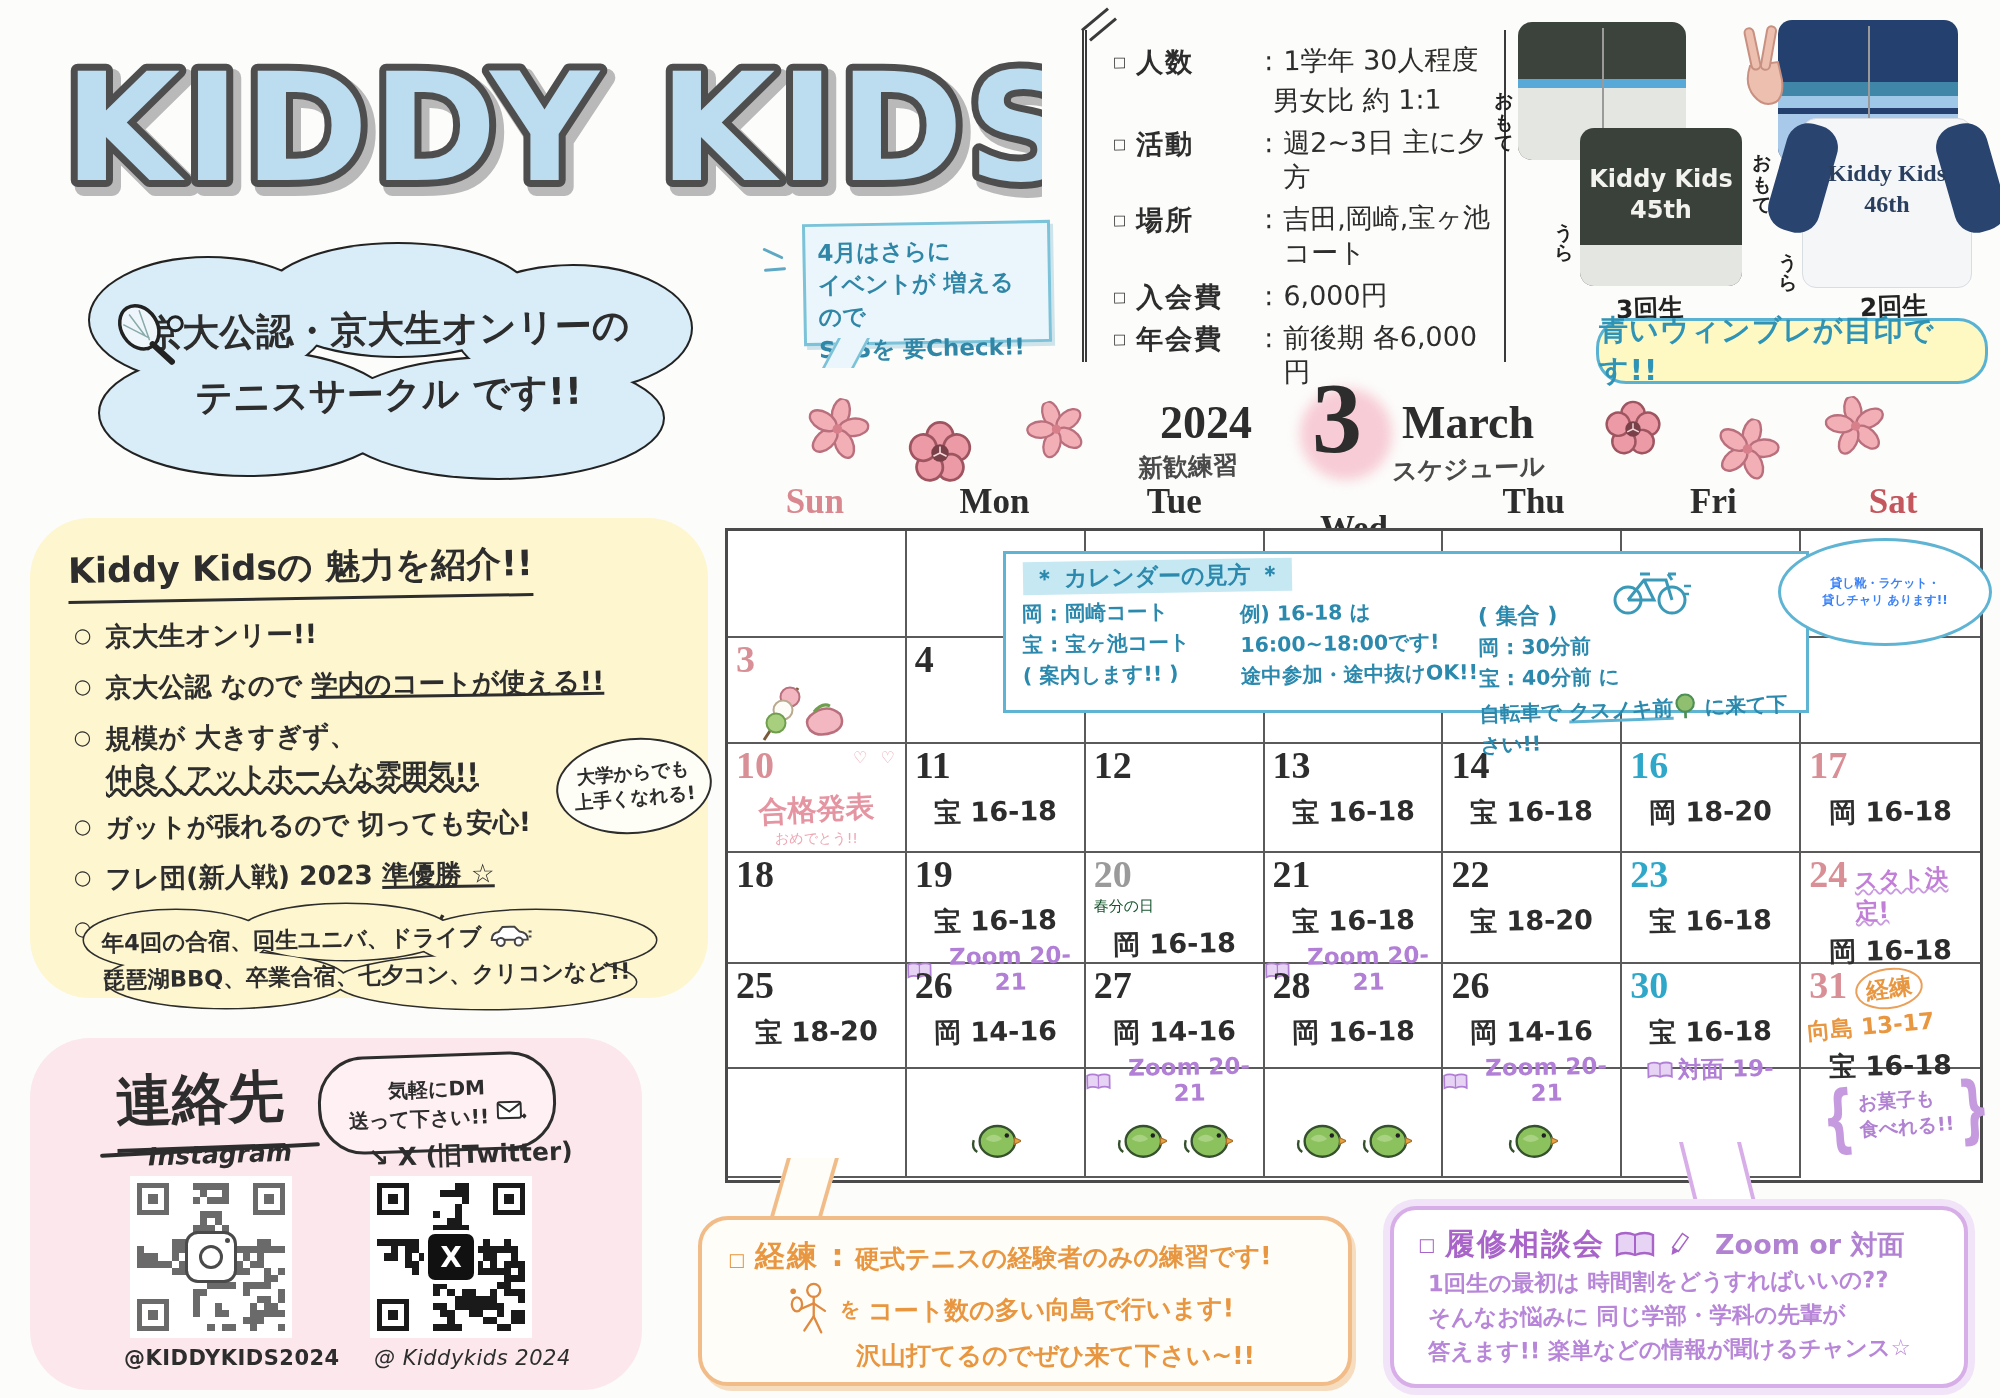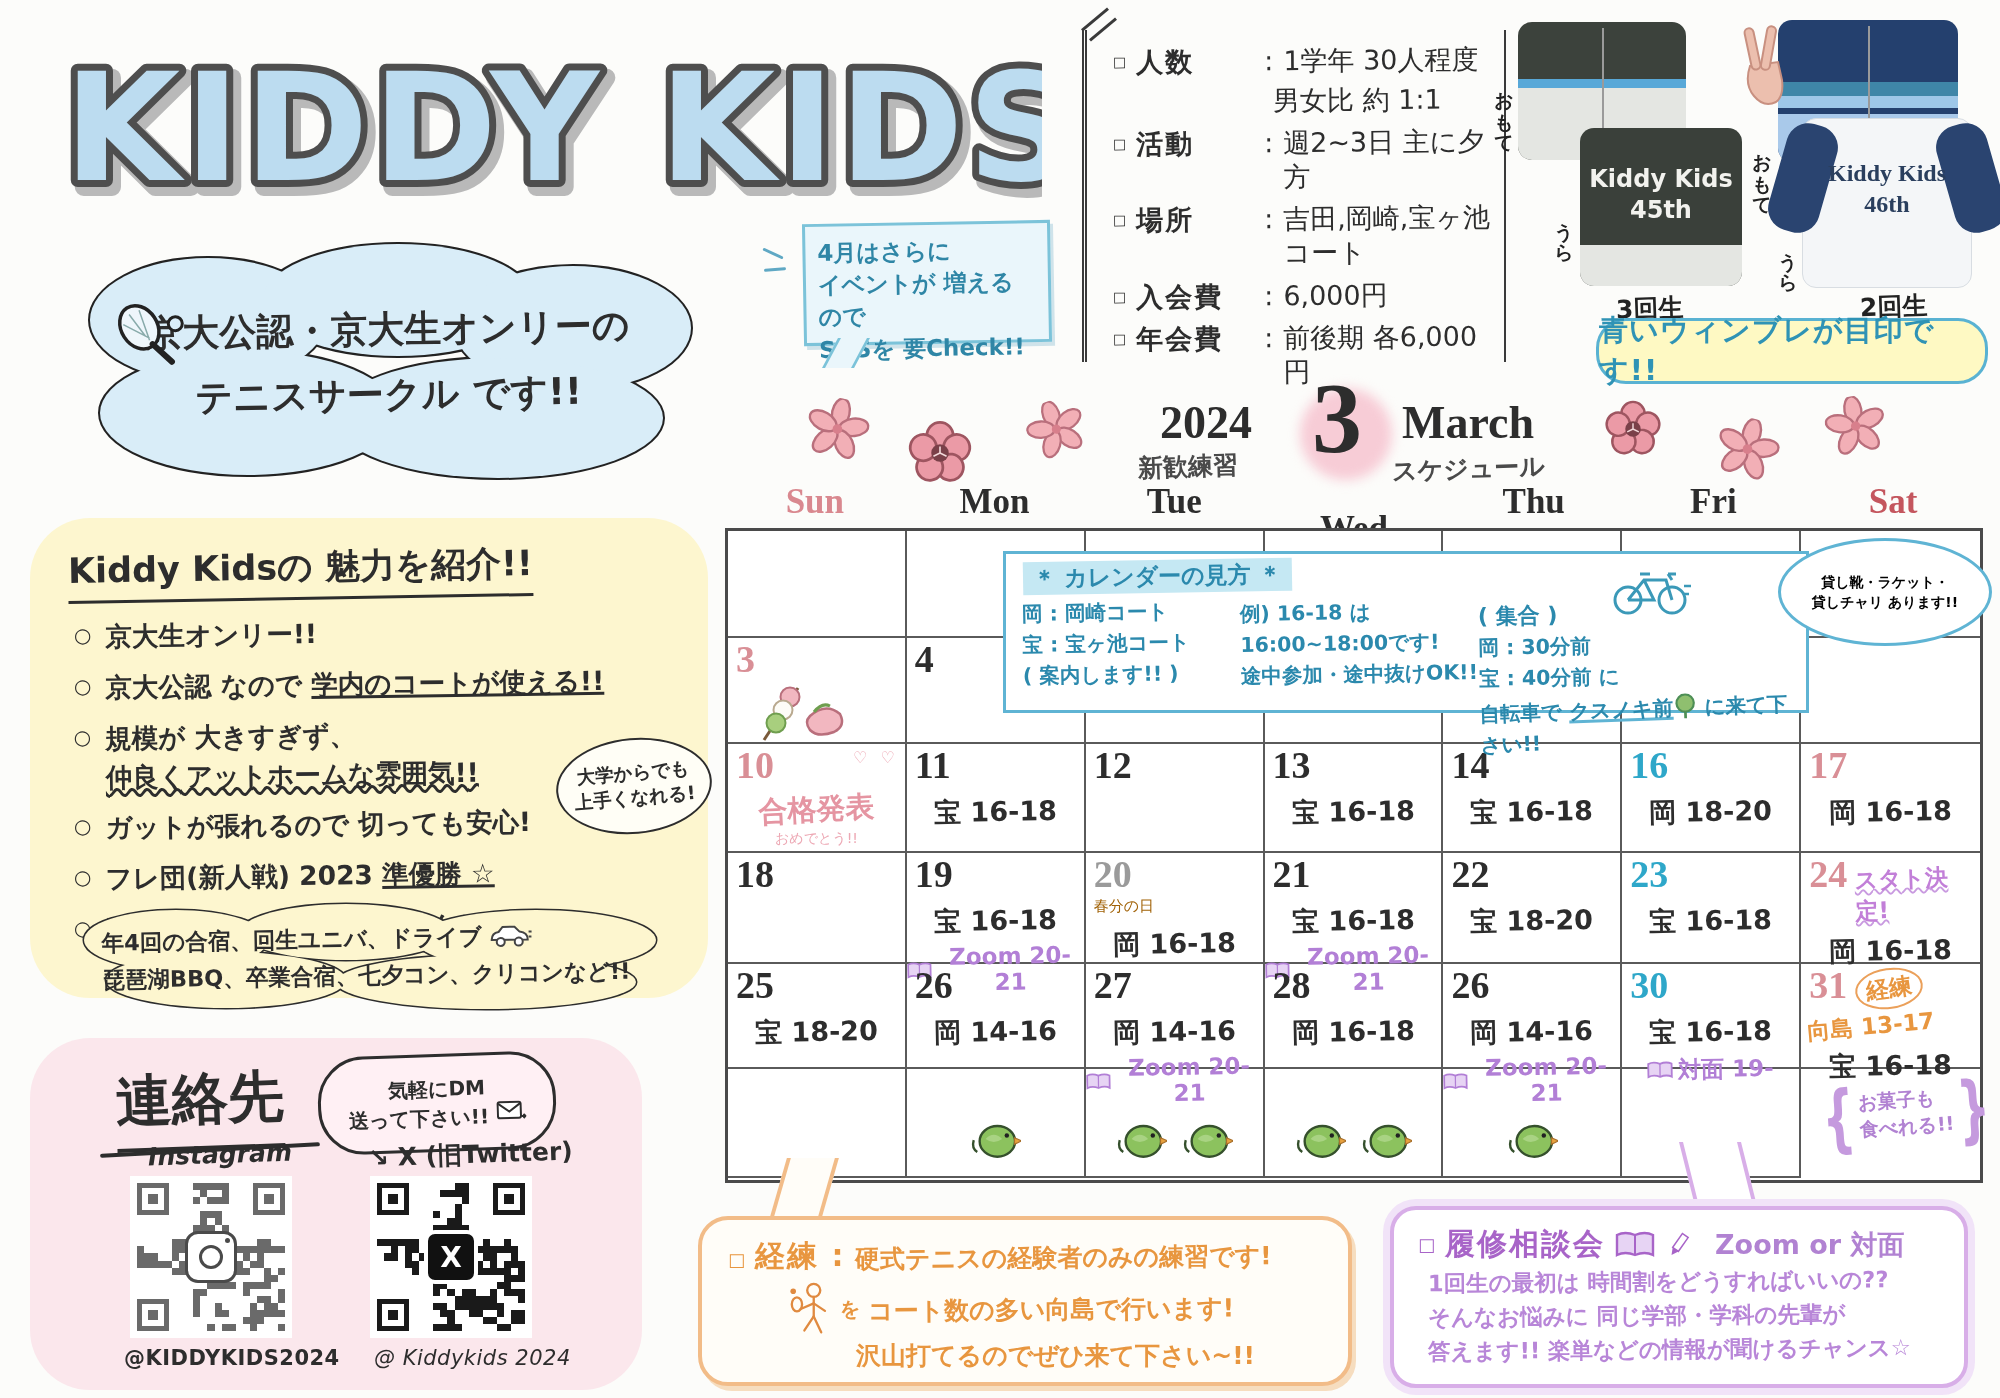--- a/index.html
+++ b/index.html
@@ -87,21 +87,21 @@
   .cal-cell{border-right:2px solid #5a5a5a;border-bottom:2px solid #5a5a5a;position:relative;
             display:flex;flex-direction:column;box-sizing:border-box;overflow:visible;}
   .cal-cell:nth-child(7n){border-right:none;}
   .day-row{display:flex;align-items:flex-start;gap:8px;padding:2px 2px 0 8px;}
   .day{font-family:"Liberation Serif","DejaVu Serif",serif;font-weight:bold;font-size:38px;line-height:1.05;color:#2d2d2d;}
   .day.sun{color:#d98f96;} .day.sat{color:#2ea7c9;} .day.gray{color:#9a9a9a;}
   .entry{font-size:27px;text-align:center;margin-top:8px;transform:rotate(-1deg);font-weight:bold;color:#2d2d2d;}
   .entry.purple{color:#b27fd6;font-size:23px;margin-top:4px;display:flex;align-items:center;justify-content:center;gap:5px;}
   .note.pink-big{color:#e595a2;font-size:29px;font-weight:bold;text-align:center;transform:rotate(-3deg);margin-top:4px;}
   .note.pink-small{color:#eda8b4;font-size:14px;text-align:center;}
-  .note.gray-small{color:#a16207;font-size:15px;margin:auto 0 2px 8px;}
+  .note.gray-small{color:#14532d;font-size:15px;margin:auto 0 2px 8px;}
   .inote.purple-hand{color:#c27fd8;font-size:23px;font-weight:bold;margin-top:8px;
                      text-decoration:underline wavy 2px #c99ae0;transform:rotate(-2deg);}
   .inote.orange-circle{color:#e8963f;font-size:23px;font-weight:bold;border:2.5px solid #eba05a;
                        border-radius:50%;padding:3px 9px;transform:rotate(-8deg);margin-top:2px;}
   .note.orange{color:#e8963f;font-size:23px;font-weight:bold;transform:rotate(-5deg);margin:0 0 0 6px;}
   .hearts{position:absolute;right:6px;top:4px;color:#eda8b4;font-size:16px;letter-spacing:4px;}
   .birds{display:flex;align-items:flex-end;justify-content:center;gap:14px;margin-top:auto;margin-bottom:10px;}
   .birds svg:nth-child(2){margin-bottom:26px;}
   .dango{margin:0 0 0 26px;}
 
@@ -112,21 +112,21 @@
                transform:rotate(-1deg);}
   .legend-cols{display:flex;margin-top:4px;}
   .lcol{font-size:20.5px;font-weight:bold;line-height:1.5;transform:rotate(-1deg);}
   .lcol.c1{width:218px;} .lcol.c2{width:238px;} .lcol.c3{flex:1;}
   .c3 .c3t{font-size:22px;}
   .meet{font-size:20.5px;font-weight:bold;margin-top:2px;transform:rotate(-1deg);}
   .meet .u{text-decoration:underline 2.5px #5fb4d4;}
   .legend .bike{position:absolute;right:112px;top:10px;}
   .rental{left:1778px;top:538px;width:208px;height:102px;border:3.5px solid #5fb4d4;border-radius:50%;
           background:#fff;z-index:7;display:flex;flex-direction:column;align-items:center;justify-content:center;}
-  .rental div{color:#000000;font-size:14px;font-weight:bold;line-height:1.45;}
+  .rental div{color:#3b82f6;font-size:12px;font-weight:bold;line-height:1.45;}
 
   
   .ybox{left:30px;top:518px;width:678px;height:480px;background:#fdf6cf;border-radius:60px;}
   .ybox-in{position:absolute;left:38px;top:26px;right:22px;}
   .ch-title{font-size:35px;font-weight:bold;display:inline-block;border-bottom:3.5px solid #2d2d2d;
             padding-bottom:6px;transform:rotate(-1deg);}
   .b-row{display:flex;font-size:26.5px;font-weight:bold;margin-top:15px;line-height:1.35;transform:rotate(-0.8deg);}
   .b-row .mk{font-size:20px;margin:3px 14px 0 6px;}
   .b-row .u{text-decoration:underline 3px #2d2d2d;}
   .b-row .b2{text-decoration:underline wavy 2.5px #2d2d2d;margin-top:3px;}

